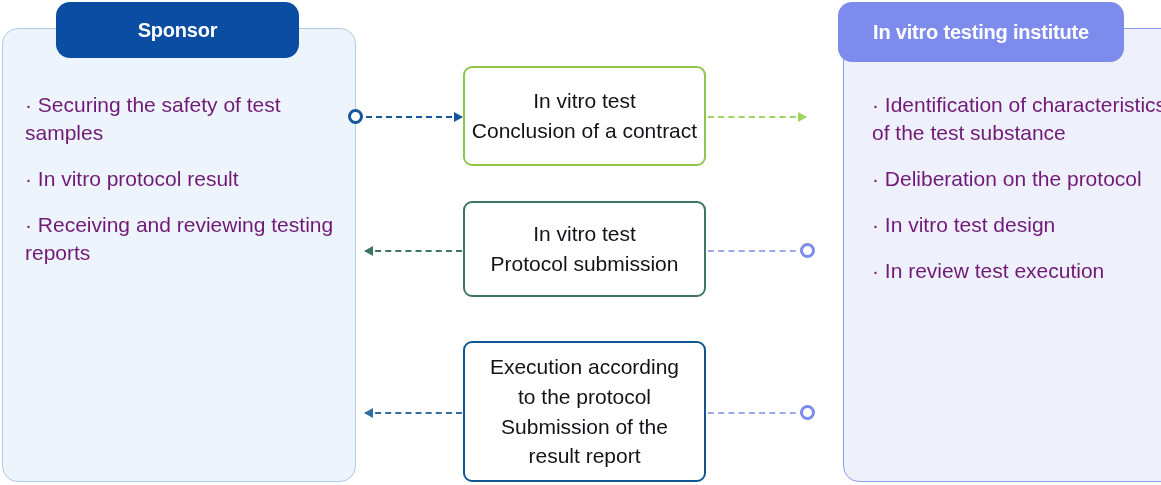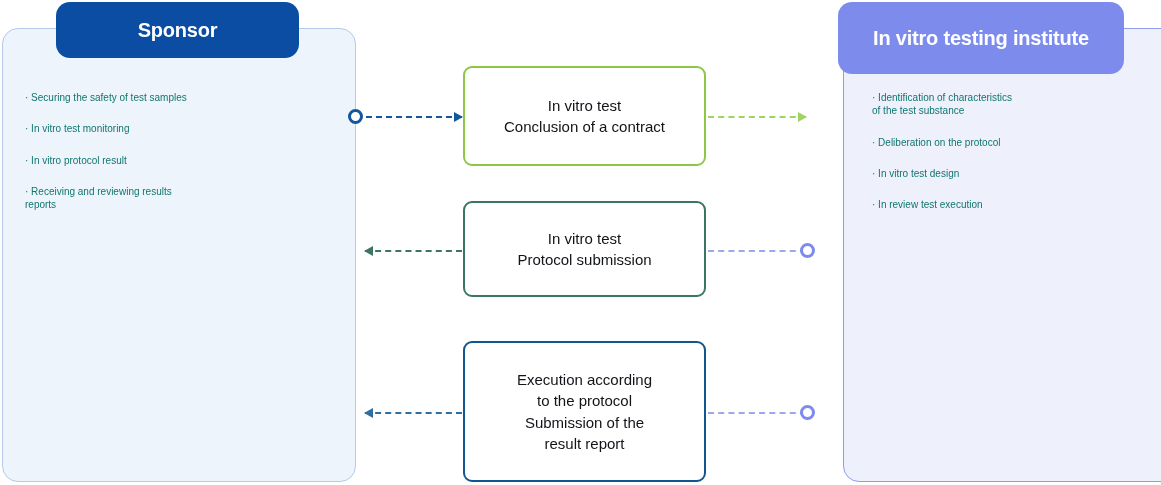--- a/index.html
+++ b/index.html
@@ -59,32 +59,32 @@
     left: 56px;
     top: 2px;
     width: 243px;
     height: 56px;
     background: #0b4da2;
   }
   #pill-institute {
     left: 838px;
     top: 2px;
     width: 286px;
-    height: 72px;
+    height: 60px;
     background: #7d8cec;
   }
 
   
   .panel-list {
     position: absolute;
     left: 22px;
     top: 62px;
     right: 14px;
-    color: #0f766e;
-    font-size: 10px;
+    color: #701a75;
+    font-size: 21px;
     line-height: 1.0;
   }
   .list-item {
     display: block;
     margin-bottom: 18px;
     white-space: pre-line;
     line-height: 1.33;
   }
   #panel-institute .panel-list { left: 28px; top: 62px; }
 
@@ -92,21 +92,21 @@
   .cbox {
     position: absolute;
     box-sizing: border-box;
     background: #ffffff;
     border-radius: 9px;
     display: flex;
     align-items: center;
     justify-content: center;
     text-align: center;
     color: #111418;
-    font-size: 15px;
+    font-size: 21px;
     line-height: 1.42;
     white-space: pre-line;
     font-weight: normal;
     z-index: 4;
   }
   #cbox-contract {
     left: 463px; top: 66px; width: 243px; height: 100px;
     border: 2.6px solid #8ec64a;
   }
   #cbox-protocol {
@@ -174,23 +174,22 @@
   #conn-6 { left: 365px; top: 412px; width: 97px; color: #2f6e9e; }
 </style>
 </head>
 <body>
 
 <div id="stage">
 
   <div class="panel" id="panel-sponsor">
     <div class="panel-list">
       <span class="list-item">· Securing the safety of test samples</span>
-      <span class="list-item">· In vitro test monitoring</span>
       <span class="list-item">· In vitro protocol result</span>
-      <span class="list-item">· Receiving and reviewing results
+      <span class="list-item">· Receiving and reviewing testing
   reports</span>
     </div>
   </div>
 
   <div class="pill" id="pill-sponsor">
     <span>Sponsor</span>
   </div>
 
   <div class="panel" id="panel-institute">
     <div class="panel-list">

